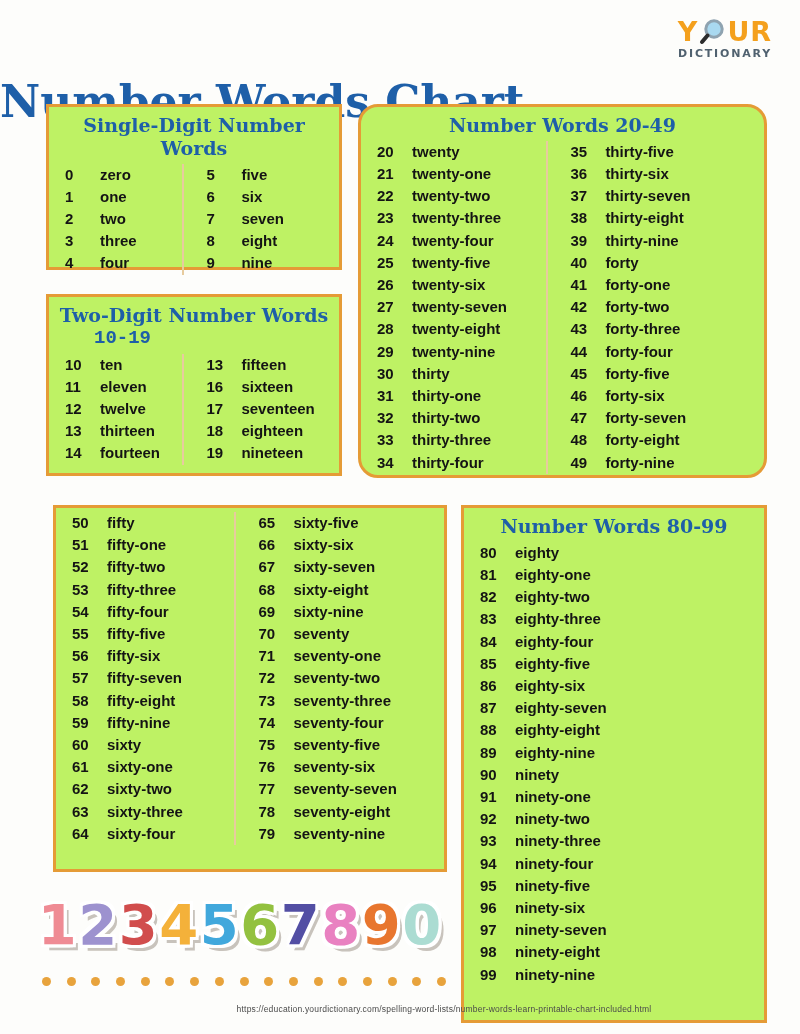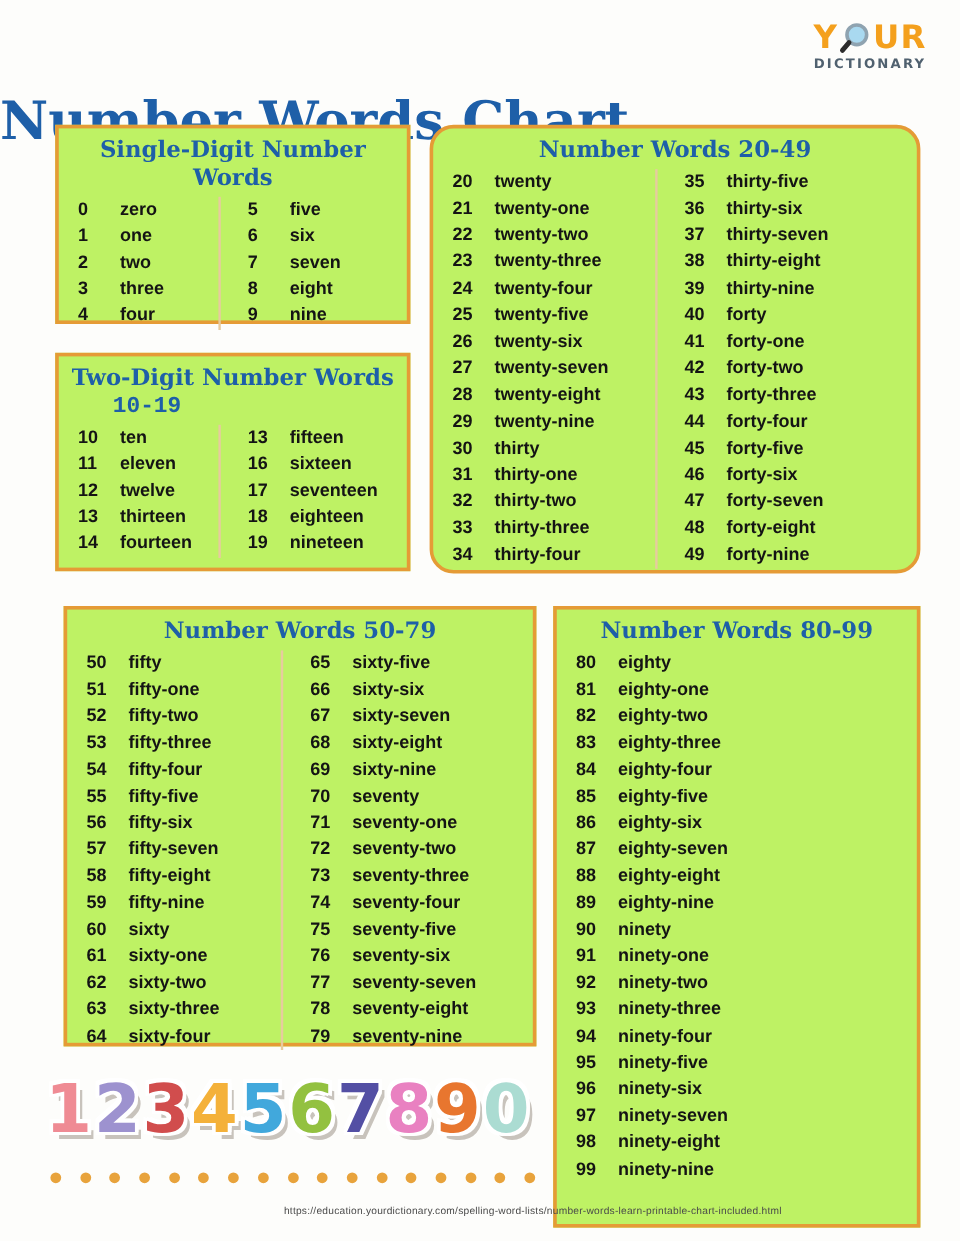--- a/index.html
+++ b/index.html
@@ -144,21 +144,20 @@
         <div class="row"><span class="num">45</span><span>forty-five</span></div>
         <div class="row"><span class="num">46</span><span>forty-six</span></div>
         <div class="row"><span class="num">47</span><span>forty-seven</span></div>
         <div class="row"><span class="num">48</span><span>forty-eight</span></div>
         <div class="row"><span class="num">49</span><span>forty-nine</span></div>
       </div>
   </div>
 </section>
 
 <section class="box" style="left:53px;top:505px;width:394px;height:367px;">
-  <h2 class="box-heading">Number Words 50-79</h2>
 
   <div class="box-body">
     <div class="col col-1">
         <div class="row"><span class="num">50</span><span>fifty</span></div>
         <div class="row"><span class="num">51</span><span>fifty-one</span></div>
         <div class="row"><span class="num">52</span><span>fifty-two</span></div>
         <div class="row"><span class="num">53</span><span>fifty-three</span></div>
         <div class="row"><span class="num">54</span><span>fifty-four</span></div>
         <div class="row"><span class="num">55</span><span>fifty-five</span></div>
         <div class="row"><span class="num">56</span><span>fifty-six</span></div>

